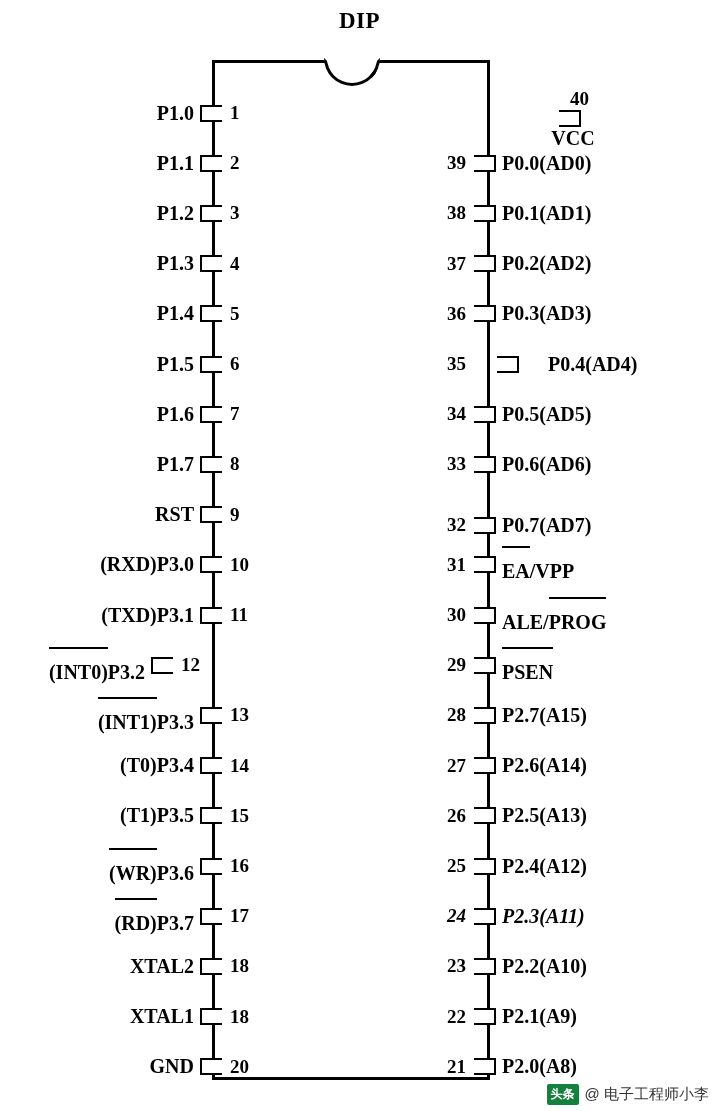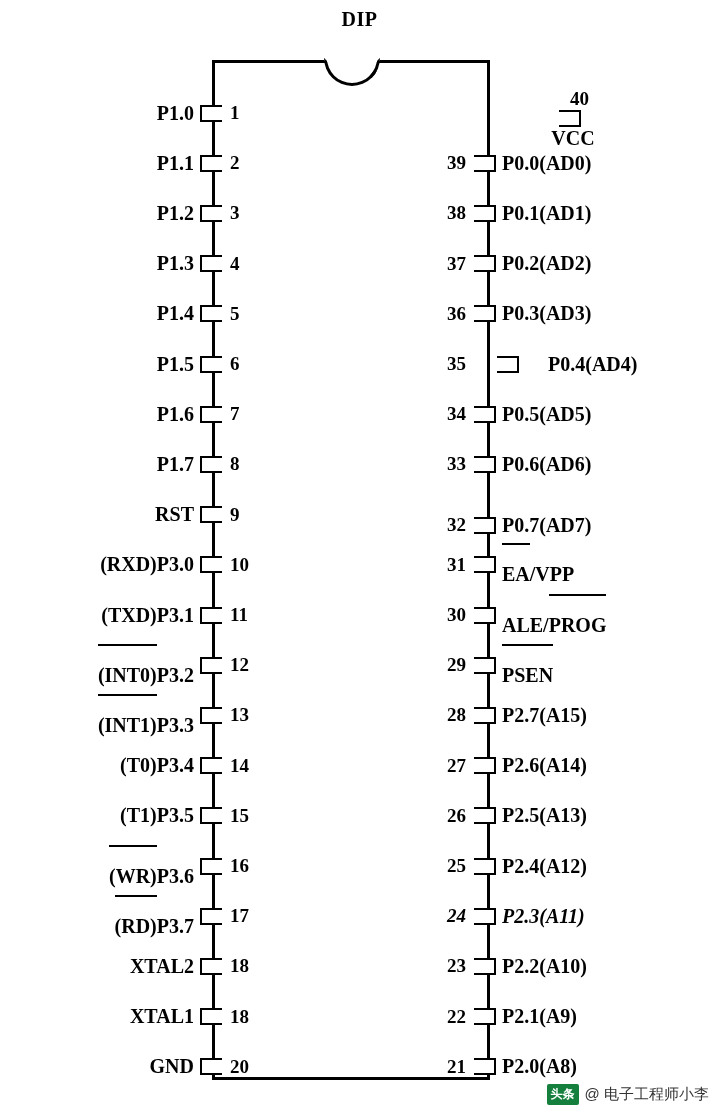--- a/index.html
+++ b/index.html
@@ -15,21 +15,21 @@
     color: #000000;
     overflow: hidden;
   }
 
   #title {
     position: absolute;
     top: 8px;
     left: 0;
     width: 719px;
     text-align: center;
-    font-size: 20px;
+    font-size: 23px;
     font-weight: bold;
     letter-spacing: 0.5px;
   }
 
   
   #chip-body {
     position: absolute;
     left: 212px;
     top: 60px;
     width: 278px;
@@ -112,21 +112,21 @@
     padding-right: 8px;
   }
   .right-label {
     font-size: 20px;
     font-weight: bold;
     white-space: nowrap;
     padding-left: 6px;
   }
 
   
-  .ovl { border-top: 2px solid #000; padding-top: 19px; display:inline-block; line-height:1.05; }
+  .ovl { border-top: 2px solid #000; padding-top: 13px; display:inline-block; line-height:1.05; }
 
   #watermark {
     position: absolute;
     right: 10px;
     bottom: 6px;
     font-size: 15px;
     color: #333;
     font-family: "Liberation Sans", sans-serif;
     display: flex;
     align-items: center;
@@ -200,21 +200,21 @@
     <div class="pin-row left-row" style="top: 539.8px;">
       <span class="left-label">(RXD)P3.0</span>
       <span class="pad left-pad"></span>
       <span class="left-num">10</span>
     </div>
     <div class="pin-row left-row" style="top: 590px;">
       <span class="left-label">(TXD)P3.1</span>
       <span class="pad left-pad"></span>
       <span class="left-num">11</span>
     </div>
-    <div class="pin-row left-row" style="top: 640.2px;">
+    <div class="pin-row left-row" style="top: 640.2px; justify-content: center;">
       <span class="left-label"><span class="ovl">(INT0)</span>P3.2</span>
       <span class="pad left-pad"></span>
       <span class="left-num">12</span>
     </div>
     <div class="pin-row left-row" style="top: 690.4px;">
       <span class="left-label"><span class="ovl">(INT1)</span>P3.3</span>
       <span class="pad left-pad"></span>
       <span class="left-num">13</span>
     </div>
     <div class="pin-row left-row" style="top: 740.6px;">

